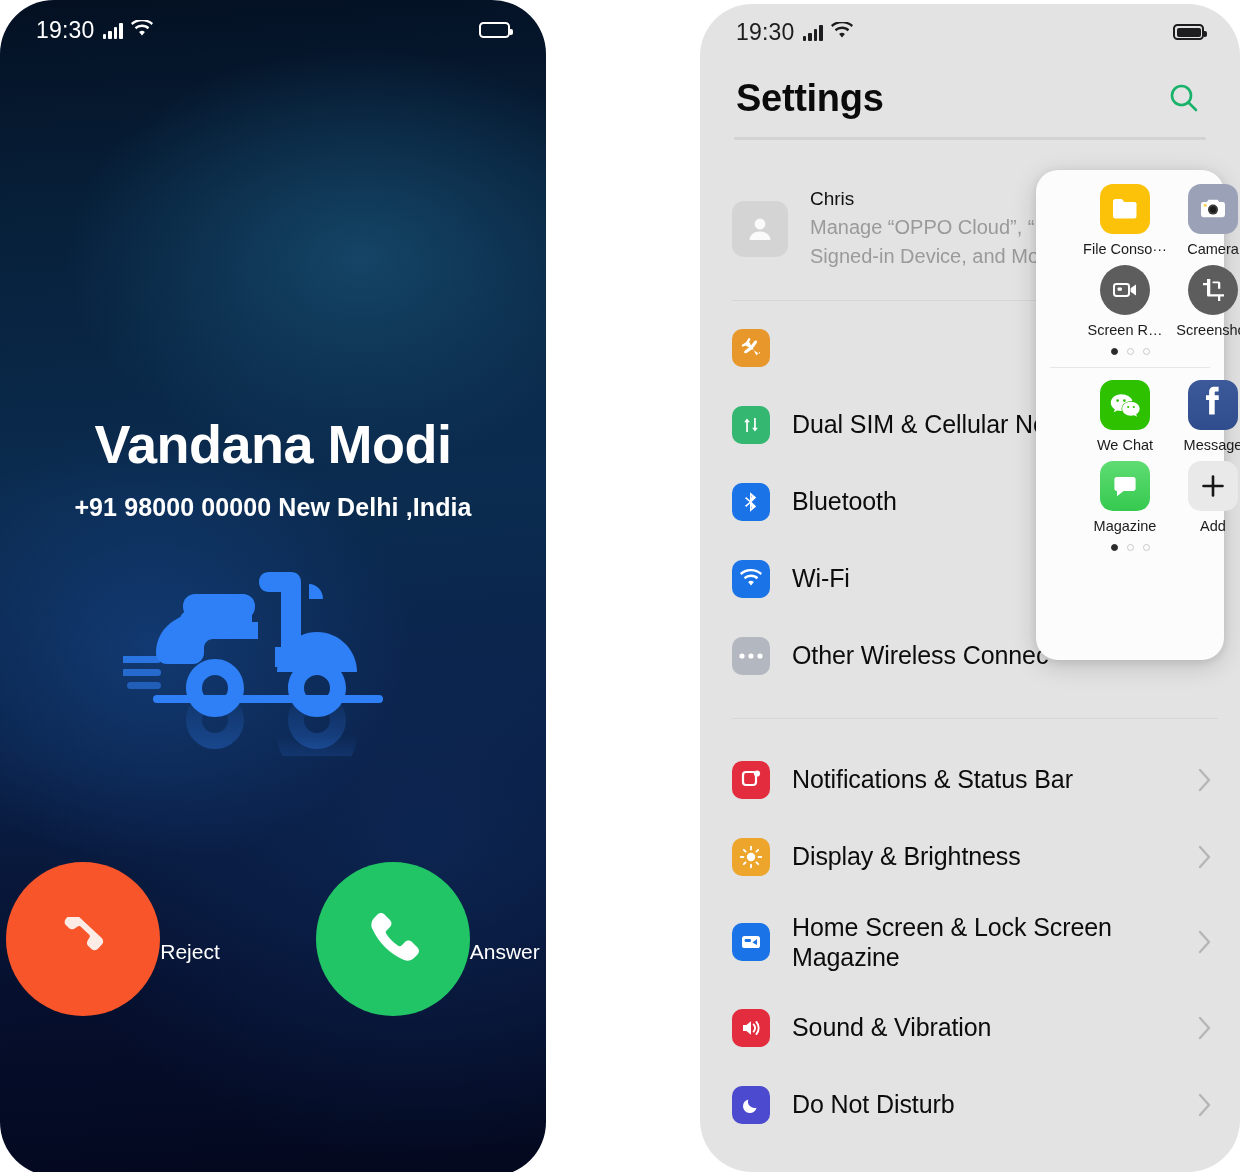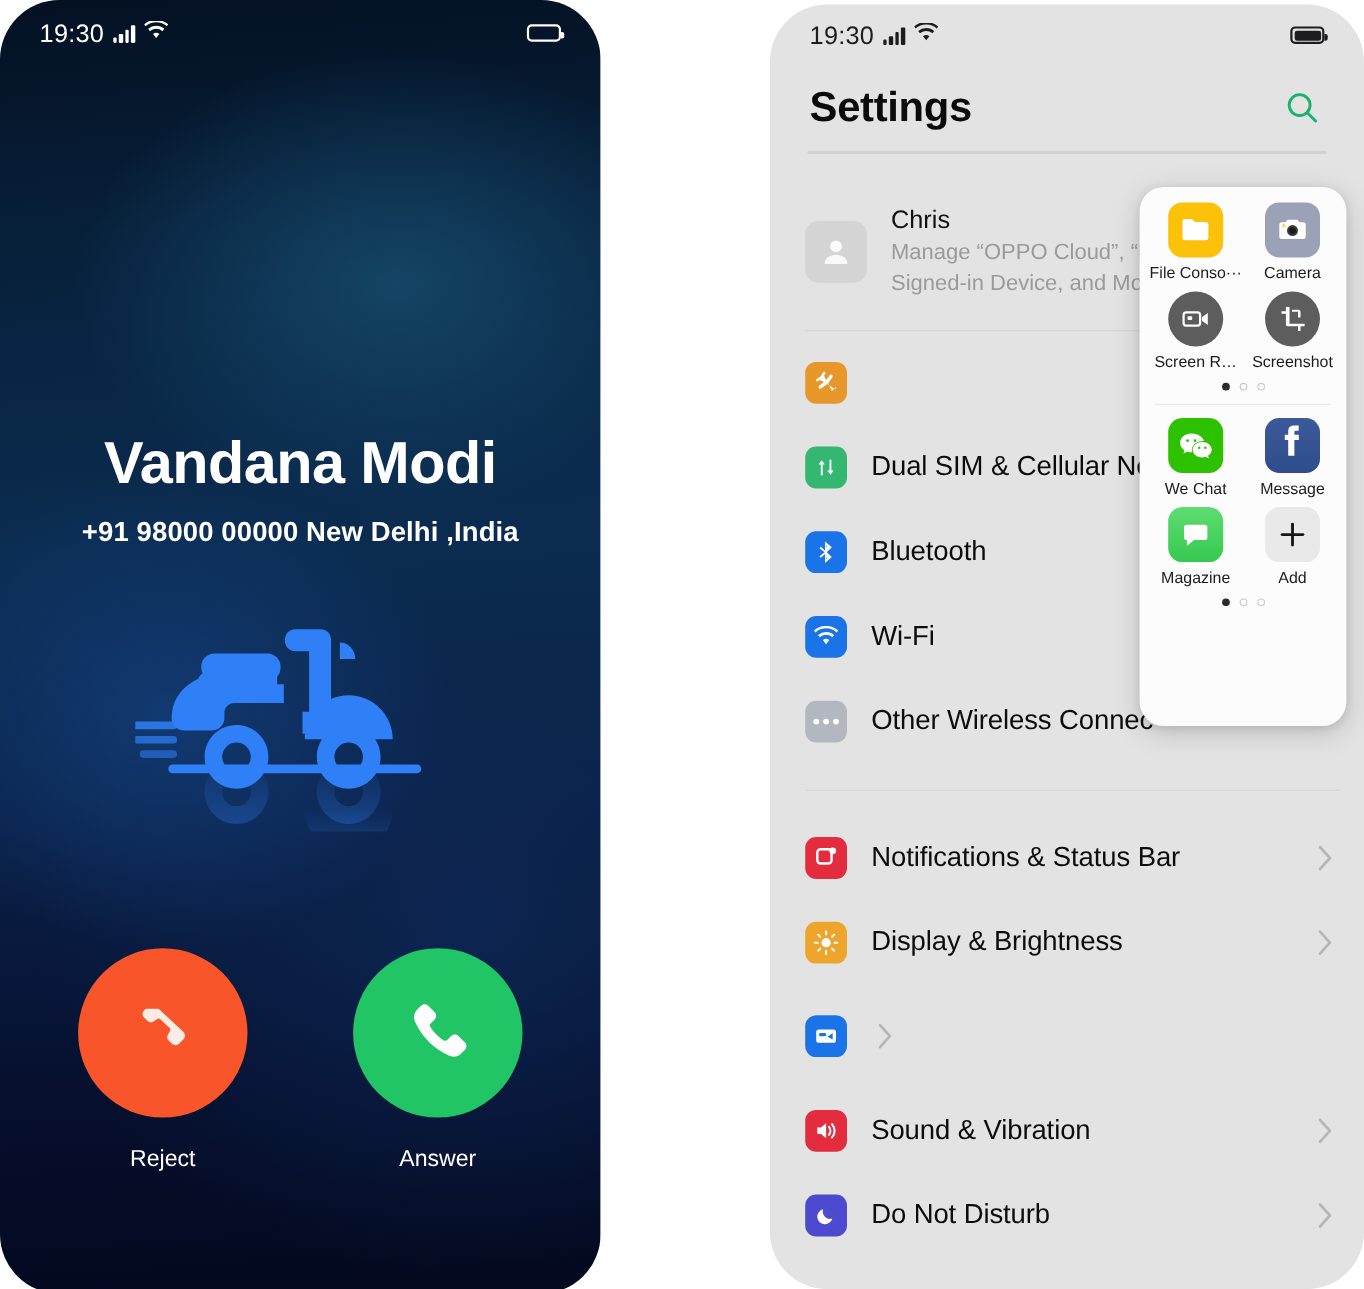--- a/index.html
+++ b/index.html
@@ -43,41 +43,41 @@
   .batt::after {
     content: ""; position: absolute; right: -4.5px; top: 4.5px;
     width: 2.5px; height: 6px; background: #fff; border-radius: 0 2px 2px 0;
   }
   .batt.filled-dark { border-color: #1d1d1f; }
   .batt.filled-dark::after { background: #1d1d1f; }
   .batt.filled-dark .fill {
     position: absolute; inset: 1.5px; background: #1d1d1f; border-radius: 2px;
   }
 
-  .caller-block { position: absolute; top: 393px; left: 0; right: 0; text-align: center; }
+  .caller-block { position: absolute; top: 416px; left: 0; right: 0; text-align: center; }
   .caller-name {
     color: #ffffff; font-size: 54px; font-weight: 700; letter-spacing: -0.5px;
     line-height: 1.05;
   }
   .caller-number {
     color: #ffffff; font-size: 25px; font-weight: 600; margin-top: 20px;
     letter-spacing: 0.1px;
   }
 
   .scooter-wrap {
     position: absolute; top: 556px; left: 0; right: 0;
     display: flex; justify-content: center;
   }
   .scooter-wrap svg { display: block; }
 
   .call-actions {
     position: absolute; top: 862px; left: 0; right: 0;
     display: flex; justify-content: center; gap: 96px;
   }
-  .call-btn-col { display: flex; flex-direction: column; align-items: center; }
+  .call-btn-col { display: flex; flex-direction: row; align-items: center; }
   .call-circle {
     width: 154px; height: 154px; border-radius: 50%;
     display: flex; align-items: center; justify-content: center;
   }
   .call-circle.reject { background: #f8562a; }
   .call-circle.answer { background: #21c566; }
   .call-label { color: #ffffff; font-size: 21px; margin-top: 26px; font-weight: 400; }
 
   
   .phone-settings {
@@ -110,21 +110,21 @@
 
   .profile-row {
     position: absolute; top: 170px; left: 32px; right: 32px; height: 110px;
     display: flex; align-items: center; gap: 22px;
   }
   .avatar {
     width: 56px; height: 56px; border-radius: 12px; background: #d4d4d4;
     display: flex; align-items: center; justify-content: center; flex: none;
   }
   .profile-text { min-width: 0; }
-  .profile-name { font-size: 23px; color: #111; font-weight: 400; line-height: 1.25; }
+  .profile-name { font-size: 19px; color: #111; font-weight: 400; line-height: 1.25; }
   .profile-sub {
     font-size: 20px; color: #9a9a9a; line-height: 1.45; margin-top: 2px;
     white-space: pre-line;
   }
 
   .hr-mid {
     position: absolute; top: 296px; left: 32px; right: 32px;
     height: 1px; background: #d6d6d6;
   }
 
@@ -153,21 +153,21 @@
     position: absolute; left: 1036px; top: 170px;
     width: 188px; height: 490px;
     background: #fbfcfb; border-radius: 22px;
     box-shadow: 0 6px 26px rgba(0,0,0,0.16), 0 2px 8px rgba(0,0,0,0.09);
     padding: 14px 10px 6px 10px;
     display: flex; flex-direction: column;
   }
   .app-page { display: flex; flex-direction: column; }
   .app-grid {
     display: grid; grid-template-columns: 1fr 1fr;
-    column-gap: 6px; row-gap: 8px;
+    column-gap: 6px; row-gap: 8px; margin-left: 38px;
   }
   .app-cell { display: flex; flex-direction: column; align-items: center; width: 82px; }
   .app-ico {
     width: 50px; height: 50px; border-radius: 13px;
     display: flex; align-items: center; justify-content: center; overflow: hidden;
   }
   .app-ico.round { border-radius: 50%; }
   .app-name {
     font-size: 14.5px; color: #1b1b1b; margin-top: 7px;
     white-space: nowrap; max-width: 86px; overflow: hidden; text-overflow: clip;
@@ -424,20 +424,22 @@
       </div>
 
       <div class="set-item tall">
         <div class="set-icon" style="background:#1a74e8">
           <svg width="22" height="18" viewBox="0 0 22 18">
             <rect x="2" y="3" width="18" height="12" rx="2.6" fill="#fff"></rect>
             <rect x="4.6" y="6" width="6.4" height="3" rx="1.2" fill="#1a74e8"></rect>
             <path d="M12.4 9.6 17 6v6Z" fill="#1a74e8"></path>
           </svg>
         </div>
+        <div class="set-label">Home Screen &amp; Lock Screen
+Magazine</div>
         <div class="chev">
           <svg width="16" height="28" viewBox="0 0 16 28">
               <polyline points="3,4 12,14 3,24" fill="none" stroke="#b6b6b6" stroke-width="2.4" stroke-linecap="round" stroke-linejoin="round"></polyline>
             </svg>
         </div>
       </div>
 
       <div class="set-item">
         <div class="set-icon" style="background:#e32d3f">
           <svg width="24" height="22" viewBox="0 0 24 22">

